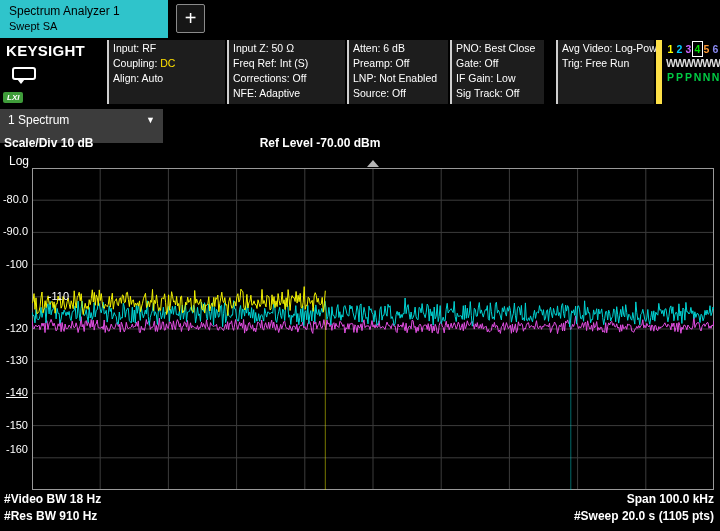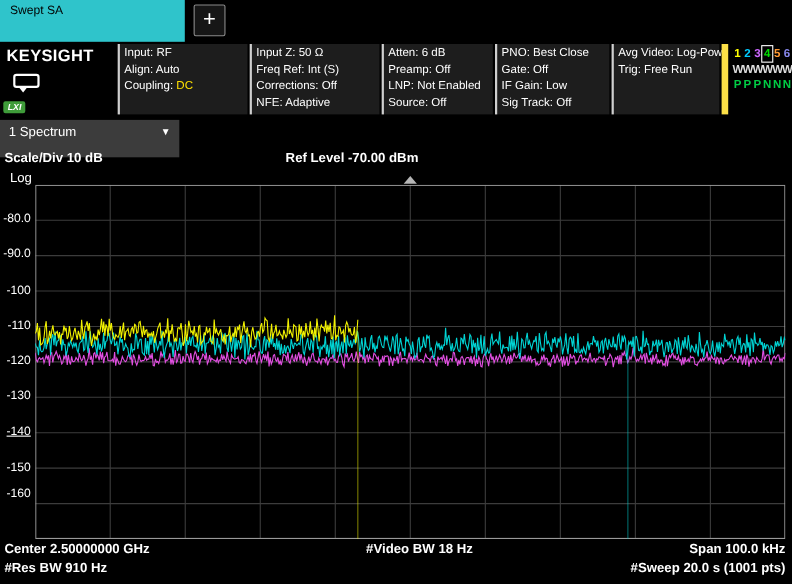--- a/index.html
+++ b/index.html
@@ -61,50 +61,51 @@
   .frow1{top:492px}
   .frow2{top:509px}
 </style>
 </head>
 <body>
 
 <div class="screen">
 
   <div class="tabbar">
     <div class="tab">
+      <div class="tab-l1">Spectrum Analyzer 1</div>
       <div class="tab-l2">Swept SA</div>
     </div>
     <div class="addbtn">+</div>
   </div>
 
   <div class="brand">
     <div class="brand-name">KEYSIGHT</div>
     <div class="bubble"></div>
     <div class="lxi">LXI</div>
   </div>
 
   <div>
       <div class="panel" style="left: 107px; width: 118px;">
         <div class="pline"><span>Input: </span><span>RF</span></div>
+        <div class="pline"><span>Coupling: </span><span class="hl">DC</span></div>
         <div class="pline"><span>Align: </span><span>Auto</span></div>
-        <div class="pline"><span>Coupling: </span><span class="hl">DC</span></div>
       </div>
       <div class="panel" style="left: 227px; width: 118px;">
         <div class="pline"><span>Input Z: </span><span>50 Ω</span></div>
         <div class="pline"><span>Freq Ref: </span><span>Int (S)</span></div>
         <div class="pline"><span>Corrections: </span><span>Off</span></div>
         <div class="pline"><span>NFE: </span><span>Adaptive</span></div>
       </div>
       <div class="panel" style="left: 347px; width: 101px;">
         <div class="pline"><span>Atten: </span><span>6 dB</span></div>
         <div class="pline"><span>Preamp: </span><span>Off</span></div>
         <div class="pline"><span>LNP: </span><span>Not Enabled</span></div>
         <div class="pline"><span>Source: </span><span>Off</span></div>
       </div>
-      <div class="panel" style="left: 450px; width: 104px;">
+      <div class="panel" style="left: 450px; width: 94px;">
         <div class="pline"><span>PNO: </span><span>Best Close</span></div>
         <div class="pline"><span>Gate: </span><span>Off</span></div>
         <div class="pline"><span>IF Gain: </span><span>Low</span></div>
         <div class="pline"><span>Sig Track: </span><span>Off</span></div>
       </div>
       <div class="panel" style="left: 556px; width: 98px;">
         <div class="pline"><span>Avg Video: </span><span>Log-Power</span></div>
         <div class="pline"><span>Trig: </span><span>Free Run</span></div>
       </div>
     </div>
@@ -150,31 +151,30 @@
       </g>
       <polyline points="0.0,152.7 1.0,159.4 2.0,160.9 3.0,158.1 4.0,157.2 5.0,158.8 6.0,158.2 7.0,157.1 8.0,161.8 9.0,158.7 10.0,155.0 11.0,158.2 12.0,155.1 13.0,164.6 14.0,153.0 15.0,152.7 16.0,161.4 17.1,155.7 18.1,154.2 19.1,151.4 20.1,154.5 21.1,158.0 22.1,155.1 23.1,158.3 24.1,162.9 25.1,161.5 26.1,155.8 27.1,158.3 28.1,151.8 29.1,163.7 30.1,154.5 31.1,160.7 32.1,163.4 33.1,156.0 34.1,160.6 35.1,160.7 36.1,159.8 37.1,157.0 38.1,158.5 39.1,160.3 40.1,153.1 41.1,157.2 42.1,159.8 43.1,159.0 44.1,154.8 45.1,158.5 46.1,164.5 47.1,160.1 48.1,158.0 49.1,148.6 50.1,159.0 51.1,156.4 52.2,163.5 53.2,153.6 54.2,152.6 55.2,157.7 56.2,153.7 57.2,155.9 58.2,159.7 59.2,151.5 60.2,159.0 61.2,152.2 62.2,162.1 63.2,156.6 64.2,155.9 65.2,152.0 66.2,159.7 67.2,159.9 68.2,160.1 69.2,160.0 70.2,158.5 71.2,161.4 72.2,152.0 73.2,164.5 74.2,157.6 75.2,159.9 76.2,162.9 77.2,163.1 78.2,160.2 79.2,156.1 80.2,158.4 81.2,160.1 82.2,160.8 83.2,159.2 84.2,155.6 85.3,154.4 86.3,158.5 87.3,156.1 88.3,164.1 89.3,154.1 90.3,156.9 91.3,161.2 92.3,163.9 93.3,161.2 94.3,154.3 95.3,159.0 96.3,160.8 97.3,159.7 98.3,159.9 99.3,159.1 100.3,156.1 101.3,159.5 102.3,158.4 103.3,158.5 104.3,154.2 105.3,158.3 106.3,152.9 107.3,164.3 108.3,164.6 109.3,158.3 110.3,161.4 111.3,160.6 112.3,162.5 113.3,158.6 114.3,151.5 115.3,156.2 116.3,153.7 117.3,153.2 118.3,161.4 119.3,159.3 120.4,159.5 121.4,157.7 122.4,153.2 123.4,163.4 124.4,157.5 125.4,163.5 126.4,158.1 127.4,150.2 128.4,161.5 129.4,160.0 130.4,153.9 131.4,154.0 132.4,162.2 133.4,161.8 134.4,155.8 135.4,159.8 136.4,160.5 137.4,153.8 138.4,154.1 139.4,156.6 140.4,161.6 141.4,152.9 142.4,159.2 143.4,161.6 144.4,155.0 145.4,151.6 146.4,153.9 147.4,159.1 148.4,155.5 149.4,163.5 150.4,158.5 151.4,158.1 152.4,153.9 153.5,154.9 154.5,159.2 155.5,152.5 156.5,162.8 157.5,160.6 158.5,154.8 159.5,160.0 160.5,157.7 161.5,158.9 162.5,159.4 163.5,159.7 164.5,161.0 165.5,157.6 166.5,161.7 167.5,159.2 168.5,159.7 169.5,154.1 170.5,159.1 171.5,155.5 172.5,158.1 173.5,160.4 174.5,151.7 175.5,158.2 176.5,159.9 177.5,162.2 178.5,154.6 179.5,156.9 180.5,157.9 181.5,158.5 182.5,157.9 183.5,157.9 184.5,156.3 185.5,161.7 186.5,162.2 187.6,159.0 188.6,159.3 189.6,159.8 190.6,161.7 191.6,162.6 192.6,158.9 193.6,156.3 194.6,160.8 195.6,153.7 196.6,161.5 197.6,155.2 198.6,155.6 199.6,152.8 200.6,159.6 201.6,162.4 202.6,156.9 203.6,151.5 204.6,156.7 205.6,161.3 206.6,158.3 207.6,153.9 208.6,158.1 209.6,155.1 210.6,160.2 211.6,151.5 212.6,165.1 213.6,156.8 214.6,163.1 215.6,160.5 216.6,155.1 217.6,154.4 218.6,159.3 219.6,160.5 220.6,156.8 221.7,163.2 222.7,160.0 223.7,163.9 224.7,159.3 225.7,154.1 226.7,154.8 227.7,155.7 228.7,160.1 229.7,152.0 230.7,160.8 231.7,162.2 232.7,157.3 233.7,154.7 234.7,159.5 235.7,160.3 236.7,154.2 237.7,160.6 238.7,155.9 239.7,152.2 240.7,159.9 241.7,154.0 242.7,158.9 243.7,162.3 244.7,156.2 245.7,159.9 246.7,164.5 247.7,160.7 248.7,156.3 249.7,160.8 250.7,157.9 251.7,153.8 252.7,153.1 253.7,158.7 254.7,160.4 255.8,160.4 256.8,161.7 257.8,157.4 258.8,160.1 259.8,162.9 260.8,158.4 261.8,158.1 262.8,158.5 263.8,161.2 264.8,156.3 265.8,164.1 266.8,160.6 267.8,158.3 268.8,157.2 269.8,157.8 270.8,154.2 271.8,159.9 272.8,158.6 273.8,161.3 274.8,161.5 275.8,155.7 276.8,153.9 277.8,153.7 278.8,157.3 279.8,163.2 280.8,165.4 281.8,153.3 282.8,156.1 283.8,154.1 284.8,160.8 285.8,157.7 286.8,156.5 287.8,153.1 288.8,158.8 289.8,160.4 290.9,157.4 291.9,151.6 292.9,157.5 293.9,161.9 294.9,152.0 295.9,156.2 296.9,154.9 297.9,158.7 298.9,156.1 299.9,162.4 300.9,155.8 301.9,154.7 302.9,161.0 303.9,155.3 304.9,158.1 305.9,158.4 306.9,159.6 307.9,153.2 308.9,154.1 309.9,156.0 310.9,158.4 311.9,156.6 312.9,165.0 313.9,159.6 314.9,161.0 315.9,155.6 316.9,161.1 317.9,155.6 318.9,156.2 319.9,155.3 320.9,156.1 321.9,164.4 322.9,156.8 323.9,158.6 325.0,164.6 326.0,157.1 327.0,159.7 328.0,159.6 329.0,155.8 330.0,162.7 331.0,155.3 332.0,151.8 333.0,159.7 334.0,158.0 335.0,158.1 336.0,157.8 337.0,158.2 338.0,161.6 339.0,157.6 340.0,152.6 341.0,159.0 342.0,156.8 343.0,160.1 344.0,156.4 345.0,159.4 346.0,159.0 347.0,152.8 348.0,159.5 349.0,160.1 350.0,158.8 351.0,158.8 352.0,159.6 353.0,161.4 354.0,157.5 355.0,154.1 356.0,156.8 357.0,157.6 358.1,158.1 359.1,160.7 360.1,156.5 361.1,155.6 362.1,158.4 363.1,157.9 364.1,163.5 365.1,164.6 366.1,156.2 367.1,159.0 368.1,158.0 369.1,156.9 370.1,159.3 371.1,154.5 372.1,158.7 373.1,162.8 374.1,155.2 375.1,164.7 376.1,160.3 377.1,158.2 378.1,158.1 379.1,160.8 380.1,152.2 381.1,152.7 382.1,159.6 383.1,158.2 384.1,164.7 385.1,159.1 386.1,163.2 387.1,157.2 388.1,156.1 389.1,158.2 390.1,163.7 391.1,158.8 392.1,157.2 393.2,157.1 394.2,157.0 395.2,161.4 396.2,155.6 397.2,162.9 398.2,158.3 399.2,156.0 400.2,164.8 401.2,157.9 402.2,162.9 403.2,156.3 404.2,158.8 405.2,165.0 406.2,165.5 407.2,157.3 408.2,154.6 409.2,153.5 410.2,158.1 411.2,159.4 412.2,164.9 413.2,157.6 414.2,153.2 415.2,159.3 416.2,156.1 417.2,161.7 418.2,158.9 419.2,155.2 420.2,160.1 421.2,157.8 422.2,154.7 423.2,157.2 424.2,160.9 425.2,158.5 426.3,154.2 427.3,156.6 428.3,162.1 429.3,159.4 430.3,155.8 431.3,162.8 432.3,154.5 433.3,160.6 434.3,158.3 435.3,152.8 436.3,155.9 437.3,157.6 438.3,156.6 439.3,154.2 440.3,153.5 441.3,156.4 442.3,161.1 443.3,155.8 444.3,159.0 445.3,154.6 446.3,160.2 447.3,160.1 448.3,156.5 449.3,160.4 450.3,155.6 451.3,161.1 452.3,159.1 453.3,158.8 454.3,158.3 455.3,163.9 456.3,161.5 457.3,164.0 458.3,163.3 459.3,162.3 460.4,156.5 461.4,158.9 462.4,154.4 463.4,159.6 464.4,157.4 465.4,158.0 466.4,163.6 467.4,162.0 468.4,165.4 469.4,158.8 470.4,157.9 471.4,154.7 472.4,162.3 473.4,158.9 474.4,154.6 475.4,157.7 476.4,160.6 477.4,159.2 478.4,157.2 479.4,165.3 480.4,156.0 481.4,164.1 482.4,160.0 483.4,155.9 484.4,164.6 485.4,162.0 486.4,153.8 487.4,157.4 488.4,157.6 489.4,155.3 490.4,156.6 491.4,163.2 492.4,160.4 493.4,161.0 494.4,157.2 495.5,155.0 496.5,154.7 497.5,160.0 498.5,158.2 499.5,157.5 500.5,159.2 501.5,158.1 502.5,161.1 503.5,157.0 504.5,152.7 505.5,159.5 506.5,160.7 507.5,158.4 508.5,158.0 509.5,161.3 510.5,158.1 511.5,159.1 512.5,156.4 513.5,156.7 514.5,158.0 515.5,157.5 516.5,159.0 517.5,155.2 518.5,164.5 519.5,162.1 520.5,157.9 521.5,157.8 522.5,154.0 523.5,155.7 524.5,158.1 525.5,165.7 526.5,160.8 527.5,157.2 528.6,158.6 529.6,155.5 530.6,163.0 531.6,154.9 532.6,163.0 533.6,153.2 534.6,154.8 535.6,151.9 536.6,155.5 537.6,155.6 538.6,161.6 539.6,159.7 540.6,156.4 541.6,158.5 542.6,155.3 543.6,147.9 544.6,154.4 545.6,157.4 546.6,160.5 547.6,158.6 548.6,160.1 549.6,157.5 550.6,154.7 551.6,159.5 552.6,155.3 553.6,154.0 554.6,162.6 555.6,152.8 556.6,157.3 557.6,160.9 558.6,160.9 559.6,157.1 560.6,163.2 561.6,154.6 562.6,159.9 563.7,157.8 564.7,153.6 565.7,162.6 566.7,159.5 567.7,161.7 568.7,159.2 569.7,159.5 570.7,164.1 571.7,162.6 572.7,164.5 573.7,154.7 574.7,164.8 575.7,158.4 576.7,154.9 577.7,157.0 578.7,154.1 579.7,153.2 580.7,157.5 581.7,155.4 582.7,158.7 583.7,159.0 584.7,155.8 585.7,160.1 586.7,159.0 587.7,164.1 588.7,156.8 589.7,163.2 590.7,156.7 591.7,160.7 592.7,160.1 593.7,158.3 594.7,161.3 595.7,155.9 596.8,157.3 597.8,156.6 598.8,157.7 599.8,163.2 600.8,163.4 601.8,164.3 602.8,161.4 603.8,160.8 604.8,158.4 605.8,160.3 606.8,157.5 607.8,159.8 608.8,157.6 609.8,157.1 610.8,151.7 611.8,159.9 612.8,157.3 613.8,159.7 614.8,155.4 615.8,157.7 616.8,158.9 617.8,157.3 618.8,162.6 619.8,156.9 620.8,158.0 621.8,163.2 622.8,157.6 623.8,157.6 624.8,162.0 625.8,162.7 626.8,158.6 627.8,160.7 628.8,158.9 629.8,159.1 630.9,158.3 631.9,156.4 632.9,154.8 633.9,157.5 634.9,159.1 635.9,156.2 636.9,157.4 637.9,158.4 638.9,161.9 639.9,155.2 640.9,158.6 641.9,155.0 642.9,163.5 643.9,159.6 644.9,155.2 645.9,163.7 646.9,154.4 647.9,157.6 648.9,165.3 649.9,159.1 650.9,161.3 651.9,157.2 652.9,157.2 653.9,159.0 654.9,161.8 655.9,157.0 656.9,158.6 657.9,160.1 658.9,160.6 659.9,161.2 660.9,157.8 661.9,148.5 662.9,159.6 663.9,157.0 664.9,155.0 666.0,154.6 667.0,155.0 668.0,160.9 669.0,163.0 670.0,158.7 671.0,156.9 672.0,155.8 673.0,158.4 674.0,156.3 675.0,154.7 676.0,154.7 677.0,160.3 678.0,157.9 679.0,160.3 680.0,157.0 681.0,158.0 682.0,152.8 " fill="none" stroke="#e24fe2" stroke-width="1"></polyline>
       <polyline points="0.0,144.3 1.0,147.5 2.0,147.6 3.0,154.9 4.0,141.4 5.0,150.7 6.0,151.8 7.0,151.3 8.0,148.0 9.0,139.3 10.0,149.4 11.0,144.4 12.0,141.2 13.0,139.8 14.0,154.9 15.0,139.0 16.0,135.7 17.1,145.9 18.1,133.4 19.1,146.8 20.1,142.1 21.1,141.6 22.1,137.6 23.1,137.3 24.1,150.9 25.1,140.4 26.1,145.4 27.1,145.3 28.1,155.3 29.1,151.3 30.1,144.1 31.1,146.4 32.1,142.0 33.1,144.4 34.1,147.8 35.1,143.9 36.1,146.9 37.1,143.4 38.1,150.2 39.1,152.6 40.1,144.8 41.1,143.0 42.1,142.5 43.1,137.8 44.1,150.8 45.1,149.6 46.1,133.1 47.1,145.1 48.1,152.9 49.1,140.3 50.1,133.1 51.1,144.0 52.2,147.7 53.2,146.1 54.2,141.5 55.2,148.6 56.2,154.3 57.2,139.5 58.2,150.0 59.2,144.6 60.2,151.4 61.2,147.8 62.2,134.6 63.2,148.9 64.2,142.5 65.2,141.8 66.2,135.3 67.2,135.3 68.2,141.1 69.2,144.9 70.2,140.4 71.2,134.3 72.2,145.9 73.2,145.4 74.2,142.3 75.2,154.1 76.2,146.4 77.2,137.9 78.2,143.5 79.2,140.2 80.2,151.0 81.2,148.6 82.2,144.6 83.2,147.2 84.2,148.5 85.3,156.0 86.3,156.2 87.3,144.0 88.3,151.6 89.3,149.6 90.3,150.0 91.3,135.2 92.3,138.7 93.3,149.2 94.3,143.2 95.3,140.5 96.3,140.4 97.3,152.4 98.3,153.8 99.3,154.9 100.3,139.2 101.3,153.9 102.3,142.0 103.3,155.0 104.3,137.6 105.3,145.3 106.3,136.6 107.3,143.1 108.3,152.4 109.3,139.3 110.3,145.2 111.3,149.8 112.3,146.6 113.3,142.1 114.3,146.1 115.3,132.8 116.3,148.5 117.3,157.3 118.3,149.3 119.3,145.7 120.4,142.8 121.4,135.1 122.4,147.6 123.4,143.8 124.4,146.9 125.4,156.5 126.4,141.7 127.4,141.5 128.4,144.6 129.4,150.9 130.4,147.6 131.4,139.1 132.4,150.5 133.4,143.9 134.4,145.0 135.4,142.8 136.4,138.3 137.4,153.4 138.4,141.3 139.4,145.5 140.4,138.3 141.4,146.4 142.4,139.5 143.4,137.9 144.4,146.6 145.4,146.3 146.4,147.8 147.4,143.0 148.4,152.0 149.4,144.0 150.4,137.0 151.4,151.1 152.4,144.7 153.5,135.8 154.5,153.6 155.5,144.1 156.5,143.8 157.5,143.4 158.5,140.1 159.5,138.5 160.5,145.2 161.5,137.0 162.5,139.8 163.5,154.9 164.5,148.9 165.5,139.3 166.5,147.5 167.5,145.9 168.5,153.4 169.5,134.2 170.5,139.1 171.5,143.4 172.5,134.7 173.5,139.0 174.5,148.8 175.5,152.0 176.5,136.1 177.5,143.6 178.5,151.6 179.5,143.7 180.5,134.8 181.5,157.3 182.5,139.3 183.5,149.7 184.5,141.3 185.5,143.8 186.5,149.3 187.6,147.7 188.6,138.0 189.6,137.2 190.6,158.7 191.6,145.3 192.6,134.9 193.6,154.6 194.6,150.3 195.6,142.6 196.6,147.3 197.6,148.4 198.6,149.5 199.6,146.9 200.6,147.2 201.6,132.7 202.6,140.9 203.6,141.0 204.6,150.2 205.6,152.9 206.6,153.0 207.6,141.8 208.6,137.5 209.6,150.9 210.6,140.9 211.6,142.1 212.6,148.1 213.6,138.8 214.6,145.1 215.6,135.9 216.6,147.4 217.6,144.0 218.6,149.9 219.6,139.6 220.6,150.2 221.7,141.6 222.7,154.8 223.7,144.5 224.7,153.1 225.7,152.5 226.7,145.7 227.7,153.3 228.7,147.7 229.7,146.6 230.7,149.3 231.7,153.1 232.7,140.3 233.7,145.3 234.7,149.1 235.7,143.9 236.7,144.2 237.7,146.0 238.7,145.3 239.7,144.0 240.7,145.3 241.7,135.9 242.7,137.2 243.7,152.2 244.7,154.4 245.7,148.2 246.7,143.8 247.7,139.3 248.7,147.7 249.7,150.5 250.7,141.1 251.7,143.0 252.7,152.6 253.7,137.0 254.7,136.2 255.8,137.9 256.8,149.3 257.8,146.9 258.8,156.5 259.8,147.3 260.8,149.3 261.8,145.9 262.8,147.5 263.8,137.6 264.8,153.9 265.8,145.5 266.8,156.7 267.8,149.2 268.8,140.8 269.8,153.9 270.8,137.9 271.8,157.7 272.8,144.2 273.8,142.7 274.8,151.8 275.8,137.3 276.8,156.1 277.8,146.8 278.8,142.6 279.8,153.0 280.8,140.1 281.8,139.3 282.8,154.1 283.8,136.9 284.8,145.3 285.8,146.6 286.8,141.5 287.8,148.2 288.8,144.4 289.8,140.3 290.9,144.5 291.9,142.1 292.9,132.8 293.9,139.2 294.9,151.7 295.9,148.3 296.9,139.4 297.9,148.1 298.9,157.1 299.9,138.7 300.9,147.3 301.9,147.4 302.9,150.4 303.9,149.1 304.9,140.1 305.9,136.6 306.9,149.5 307.9,143.7 308.9,152.3 309.9,146.7 310.9,149.1 311.9,138.9 312.9,137.6 313.9,141.1 314.9,145.8 315.9,147.7 316.9,148.0 317.9,137.1 318.9,141.0 319.9,138.2 320.9,144.2 321.9,148.1 322.9,151.7 323.9,146.3 325.0,137.7 326.0,142.0 327.0,154.0 328.0,137.5 329.0,135.9 330.0,154.1 331.0,147.5 332.0,139.3 333.0,144.3 334.0,150.5 335.0,149.3 336.0,155.9 337.0,138.1 338.0,142.2 339.0,140.7 340.0,144.8 341.0,146.4 342.0,153.8 343.0,142.5 344.0,149.5 345.0,157.3 346.0,155.6 347.0,154.0 348.0,141.2 349.0,138.6 350.0,152.1 351.0,147.3 352.0,147.3 353.0,138.0 354.0,145.3 355.0,148.2 356.0,136.3 357.0,139.3 358.1,137.8 359.1,150.5 360.1,148.6 361.1,151.6 362.1,157.5 363.1,155.7 364.1,146.6 365.1,143.3 366.1,147.4 367.1,144.0 368.1,150.2 369.1,146.4 370.1,149.5 371.1,145.5 372.1,145.8 373.1,130.0 374.1,145.7 375.1,139.4 376.1,136.6 377.1,145.2 378.1,151.3 379.1,144.0 380.1,150.9 381.1,149.5 382.1,146.5 383.1,139.1 384.1,148.8 385.1,151.2 386.1,151.7 387.1,139.4 388.1,140.3 389.1,144.8 390.1,135.6 391.1,144.1 392.1,146.6 393.2,149.7 394.2,144.3 395.2,136.1 396.2,137.9 397.2,153.1 398.2,140.9 399.2,147.9 400.2,143.6 401.2,157.2 402.2,139.0 403.2,150.8 404.2,148.3 405.2,136.3 406.2,153.6 407.2,148.4 408.2,137.6 409.2,155.6 410.2,152.2 411.2,149.1 412.2,153.0 413.2,152.6 414.2,141.2 415.2,135.3 416.2,145.0 417.2,143.1 418.2,141.8 419.2,140.7 420.2,142.8 421.2,144.6 422.2,133.4 423.2,148.6 424.2,153.6 425.2,145.2 426.3,148.4 427.3,148.2 428.3,147.7 429.3,147.9 430.3,151.3 431.3,137.7 432.3,151.6 433.3,137.1 434.3,150.3 435.3,140.2 436.3,149.8 437.3,145.9 438.3,133.6 439.3,147.5 440.3,158.2 441.3,152.8 442.3,140.2 443.3,141.5 444.3,148.3 445.3,148.1 446.3,139.9 447.3,134.5 448.3,145.4 449.3,141.9 450.3,145.9 451.3,149.1 452.3,144.8 453.3,141.6 454.3,142.4 455.3,137.6 456.3,150.7 457.3,152.3 458.3,134.8 459.3,143.5 460.4,150.6 461.4,148.9 462.4,151.5 463.4,136.3 464.4,134.2 465.4,145.1 466.4,142.2 467.4,144.4 468.4,148.1 469.4,152.0 470.4,139.8 471.4,143.7 472.4,138.4 473.4,144.9 474.4,148.1 475.4,139.6 476.4,143.2 477.4,137.9 478.4,142.5 479.4,154.2 480.4,148.9 481.4,145.3 482.4,135.0 483.4,147.8 484.4,154.0 485.4,140.8 486.4,138.4 487.4,139.8 488.4,147.1 489.4,137.4 490.4,151.9 491.4,149.8 492.4,152.8 493.4,134.9 494.4,152.0 495.5,152.8 496.5,149.8 497.5,152.4 498.5,147.9 499.5,151.1 500.5,153.8 501.5,147.3 502.5,142.3 503.5,150.4 504.5,144.6 505.5,144.1 506.5,145.0 507.5,137.6 508.5,142.6 509.5,141.8 510.5,147.2 511.5,141.7 512.5,152.2 513.5,150.2 514.5,143.1 515.5,141.7 516.5,153.3 517.5,142.5 518.5,139.2 519.5,146.0 520.5,149.8 521.5,140.4 522.5,144.6 523.5,147.1 524.5,147.1 525.5,137.9 526.5,147.7 527.5,144.6 528.6,150.4 529.6,137.5 530.6,135.6 531.6,145.6 532.6,149.8 533.6,137.0 534.6,143.1 535.6,137.6 536.6,140.1 537.6,158.7 538.6,152.2 539.6,142.8 540.6,145.0 541.6,141.8 542.6,147.3 543.6,138.1 544.6,156.0 545.6,138.2 546.6,137.9 547.6,141.8 548.6,150.4 549.6,150.8 550.6,147.1 551.6,153.3 552.6,132.8 553.6,147.1 554.6,146.4 555.6,139.2 556.6,145.1 557.6,144.7 558.6,154.8 559.6,151.4 560.6,151.6 561.6,141.9 562.6,146.4 563.7,145.2 564.7,140.7 565.7,151.9 566.7,141.0 567.7,145.9 568.7,144.6 569.7,140.9 570.7,149.5 571.7,156.7 572.7,150.4 573.7,143.6 574.7,143.5 575.7,152.0 576.7,142.1 577.7,145.3 578.7,153.0 579.7,150.0 580.7,148.5 581.7,140.9 582.7,142.3 583.7,153.8 584.7,138.7 585.7,146.8 586.7,155.1 587.7,147.8 588.7,141.4 589.7,148.9 590.7,138.4 591.7,146.9 592.7,149.0 593.7,136.7 594.7,144.5 595.7,152.3 596.8,146.2 597.8,147.5 598.8,150.9 599.8,152.2 600.8,144.5 601.8,150.9 602.8,156.1 603.8,133.9 604.8,144.6 605.8,151.9 606.8,149.8 607.8,156.9 608.8,146.4 609.8,145.3 610.8,141.3 611.8,146.0 612.8,151.7 613.8,153.5 614.8,150.0 615.8,141.5 616.8,152.2 617.8,156.3 618.8,149.6 619.8,143.3 620.8,152.0 621.8,142.8 622.8,153.2 623.8,144.2 624.8,146.0 625.8,147.2 626.8,135.4 627.8,142.3 628.8,141.5 629.8,145.7 630.9,142.3 631.9,148.3 632.9,141.2 633.9,140.7 634.9,147.0 635.9,153.8 636.9,148.3 637.9,140.0 638.9,137.9 639.9,145.5 640.9,138.8 641.9,152.8 642.9,146.9 643.9,144.3 644.9,144.9 645.9,152.4 646.9,135.8 647.9,148.0 648.9,143.1 649.9,155.5 650.9,140.0 651.9,141.2 652.9,152.2 653.9,134.4 654.9,144.0 655.9,143.9 656.9,146.0 657.9,144.8 658.9,139.4 659.9,145.6 660.9,142.8 661.9,150.7 662.9,143.8 663.9,149.4 664.9,145.6 666.0,145.7 667.0,148.0 668.0,154.6 669.0,146.3 670.0,147.2 671.0,152.8 672.0,149.9 673.0,142.4 674.0,147.1 675.0,142.0 676.0,146.3 677.0,145.4 678.0,137.7 679.0,147.6 680.0,144.5 681.0,139.0 682.0,141.3 " fill="none" stroke="#00d4d4" stroke-width="1"></polyline>
       <line x1="538.8" y1="145.5" x2="538.8" y2="322" stroke="#00d4d4" stroke-opacity="0.5"></line>
       <polyline points="0.0,135.1 1.0,133.2 2.0,125.6 3.0,141.4 4.0,129.8 5.0,145.6 6.0,144.9 7.0,143.4 8.0,139.0 9.0,129.3 10.0,124.0 11.0,144.8 12.1,140.6 13.1,132.7 14.1,139.7 15.1,132.3 16.1,127.8 17.1,135.3 18.1,136.5 19.1,134.3 20.1,133.3 21.1,139.6 22.1,133.9 23.1,145.2 24.1,135.8 25.1,135.9 26.1,128.0 27.1,132.5 28.1,130.0 29.1,140.2 30.1,137.8 31.1,128.4 32.1,136.0 33.1,141.5 34.1,139.5 35.2,133.6 36.2,130.0 37.2,136.1 38.2,140.7 39.2,132.8 40.2,136.3 41.2,140.7 42.2,122.8 43.2,133.9 44.2,140.0 45.2,129.6 46.2,127.6 47.2,124.2 48.2,132.8 49.2,125.7 50.2,138.6 51.2,146.5 52.2,140.6 53.2,135.3 54.2,140.5 55.2,138.1 56.2,141.4 57.2,131.7 58.3,136.6 59.3,130.7 60.3,121.8 61.3,134.0 62.3,124.4 63.3,137.3 64.3,126.9 65.3,129.7 66.3,137.6 67.3,121.9 68.3,132.6 69.3,125.6 70.3,135.4 71.3,139.1 72.3,140.4 73.3,136.2 74.3,137.7 75.3,138.7 76.3,136.4 77.3,128.4 78.3,139.2 79.3,131.7 80.3,125.2 81.3,141.2 82.4,133.4 83.4,132.6 84.4,130.7 85.4,136.5 86.4,137.8 87.4,131.2 88.4,129.7 89.4,135.3 90.4,126.9 91.4,127.7 92.4,134.9 93.4,134.1 94.4,124.9 95.4,124.2 96.4,131.5 97.4,138.6 98.4,128.3 99.4,136.4 100.4,132.4 101.4,131.9 102.4,138.9 103.4,135.1 104.4,137.3 105.5,134.8 106.5,138.1 107.5,132.9 108.5,143.6 109.5,139.0 110.5,135.3 111.5,130.3 112.5,127.9 113.5,125.3 114.5,139.6 115.5,136.9 116.5,133.4 117.5,139.0 118.5,132.4 119.5,134.3 120.5,121.4 121.5,142.6 122.5,132.3 123.5,135.5 124.5,126.9 125.5,135.6 126.5,142.6 127.5,139.7 128.6,142.5 129.6,130.3 130.6,129.9 131.6,131.1 132.6,125.8 133.6,134.7 134.6,146.5 135.6,143.1 136.6,126.8 137.6,142.3 138.6,135.1 139.6,123.7 140.6,128.6 141.6,134.1 142.6,132.8 143.6,136.8 144.6,128.4 145.6,138.0 146.6,135.5 147.6,143.3 148.6,128.8 149.6,128.0 150.6,145.0 151.7,143.0 152.7,141.7 153.7,134.2 154.7,136.8 155.7,129.1 156.7,134.4 157.7,133.3 158.7,130.2 159.7,142.4 160.7,142.9 161.7,144.3 162.7,122.5 163.7,135.2 164.7,131.2 165.7,134.7 166.7,136.6 167.7,133.8 168.7,131.3 169.7,140.5 170.7,142.1 171.7,136.0 172.7,145.1 173.7,136.9 174.8,137.3 175.8,136.1 176.8,128.7 177.8,143.0 178.8,138.1 179.8,135.2 180.8,138.5 181.8,129.3 182.8,138.6 183.8,129.6 184.8,131.3 185.8,127.0 186.8,143.9 187.8,135.4 188.8,129.9 189.8,124.2 190.8,132.9 191.8,134.6 192.8,129.6 193.8,137.3 194.8,136.5 195.8,147.6 196.8,133.8 197.9,129.5 198.9,136.4 199.9,140.3 200.9,139.2 201.9,134.4 202.9,133.5 203.9,138.0 204.9,128.5 205.9,125.7 206.9,134.1 207.9,132.0 208.9,121.1 209.9,122.9 210.9,123.7 211.9,139.5 212.9,142.0 213.9,137.0 214.9,126.4 215.9,140.0 216.9,134.8 217.9,133.2 218.9,127.2 219.9,137.2 220.9,136.5 222.0,132.8 223.0,136.4 224.0,136.7 225.0,140.5 226.0,131.8 227.0,135.4 228.0,138.7 229.0,136.4 230.0,121.4 231.0,135.7 232.0,132.4 233.0,135.6 234.0,138.9 235.0,127.3 236.0,128.3 237.0,129.0 238.0,141.9 239.0,141.1 240.0,126.8 241.0,136.3 242.0,128.6 243.0,139.6 244.0,132.8 245.1,138.6 246.1,125.6 247.1,132.5 248.1,137.1 249.1,134.4 250.1,124.0 251.1,135.7 252.1,131.8 253.1,141.5 254.1,129.7 255.1,138.8 256.1,121.6 257.1,130.6 258.1,142.5 259.1,131.0 260.1,127.6 261.1,129.7 262.1,129.6 263.1,133.5 264.1,123.5 265.1,135.1 266.1,127.3 267.1,133.7 268.2,125.4 269.2,139.6 270.2,140.1 271.2,134.2 272.2,118.6 273.2,141.3 274.2,137.0 275.2,137.7 276.2,129.1 277.2,130.0 278.2,135.4 279.2,134.5 280.2,132.3 281.2,143.3 282.2,128.0 283.2,124.7 284.2,127.3 285.2,134.2 286.2,130.2 287.2,135.6 288.2,136.8 289.2,136.0 290.2,129.4 291.3,143.8 292.3,135.9 293.3,122.7 " fill="none" stroke="#f2f200" stroke-width="1"></polyline>
       <line x1="293.3" y1="133.6" x2="293.3" y2="322" stroke="#f2f200" stroke-opacity="0.5"></line>
     </svg>
   <div class="cmarker"></div>
 
   <div class="frow frow1">
-    <span>Center 2.50000000 GHz</span>
     <span>#Video BW 18 Hz</span>
     <span>Span 100.0 kHz</span>
   </div>
   <div class="frow frow2">
     <span>#Res BW 910 Hz</span>
-    <span>#Sweep 20.0 s (1001 pts)</span>
+    <span>#Sweep 20.0 s (1105 pts)</span>
   </div>
 
 <div class="ylab" style="top: 193.2px;">-80.0</div>
     <div class="ylab" style="top: 225.4px;">-90.0</div>
     <div class="ylab" style="top: 257.6px;">-100</div>
-    <div class="ylab" style="top: 289.8px;">-110</div>
+    <div class="ylab" style="top: 289.8px; margin-left: 41px;">-110</div>
     <div class="ylab" style="top: 322px;">-120</div>
     <div class="ylab" style="top: 354.2px;">-130</div>
     <div class="ylab" style="top: 386.4px; text-decoration: underline;">-140</div>
     <div class="ylab" style="top: 418.6px;">-150</div>
     <div class="ylab" style="top: 443px;">-160</div>
   </div>
 
 </body></html>

